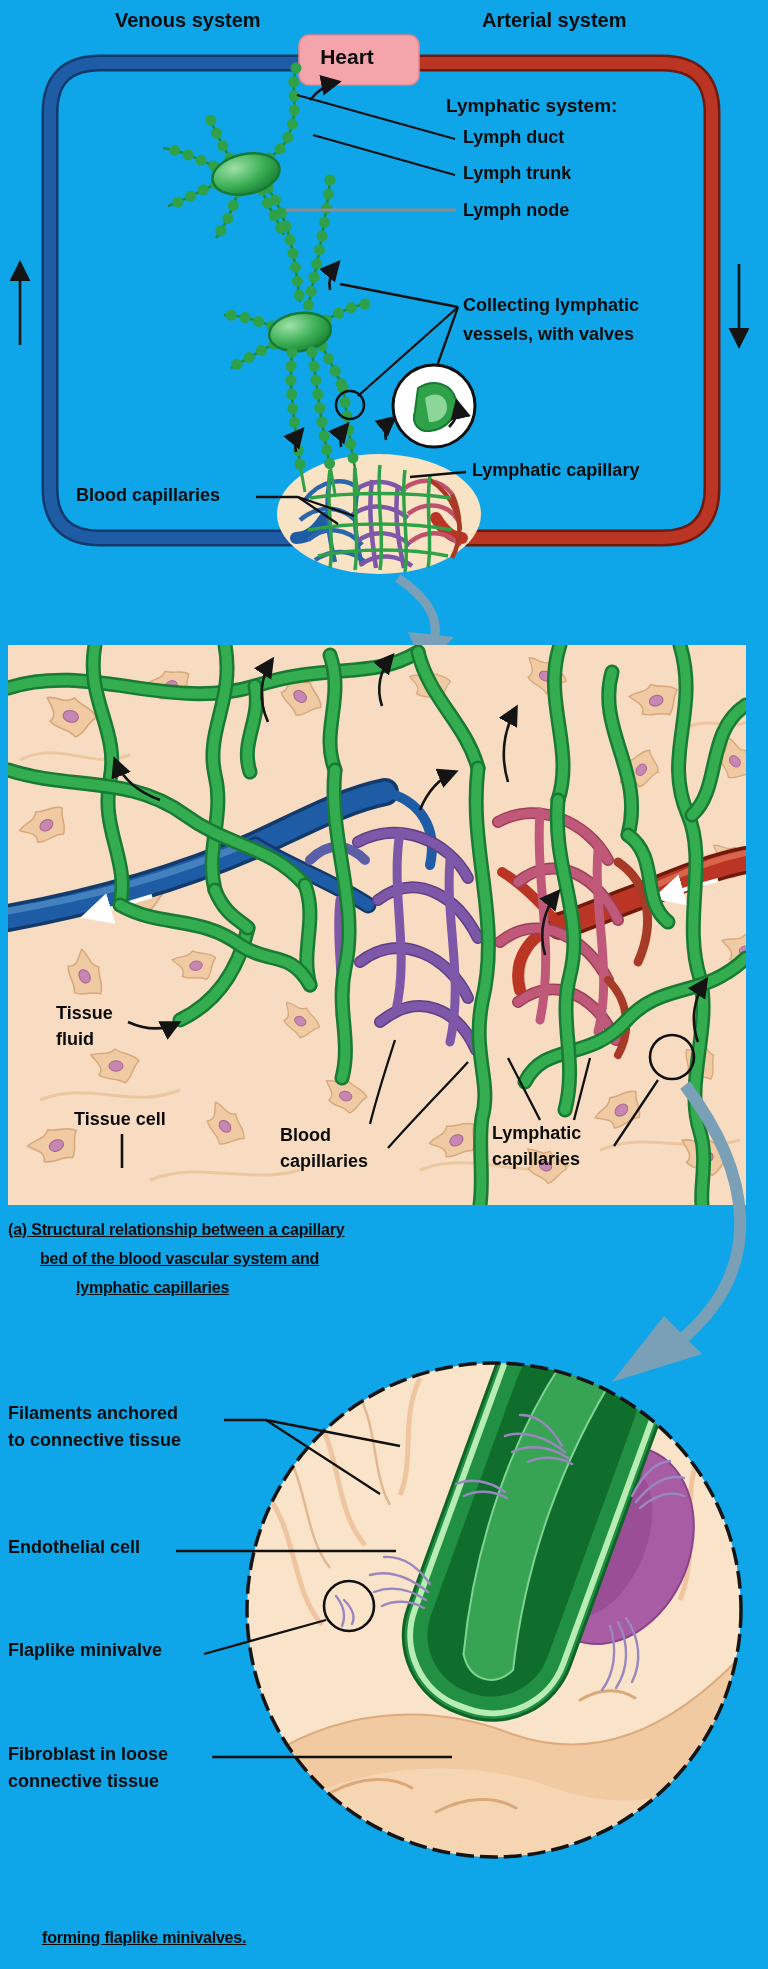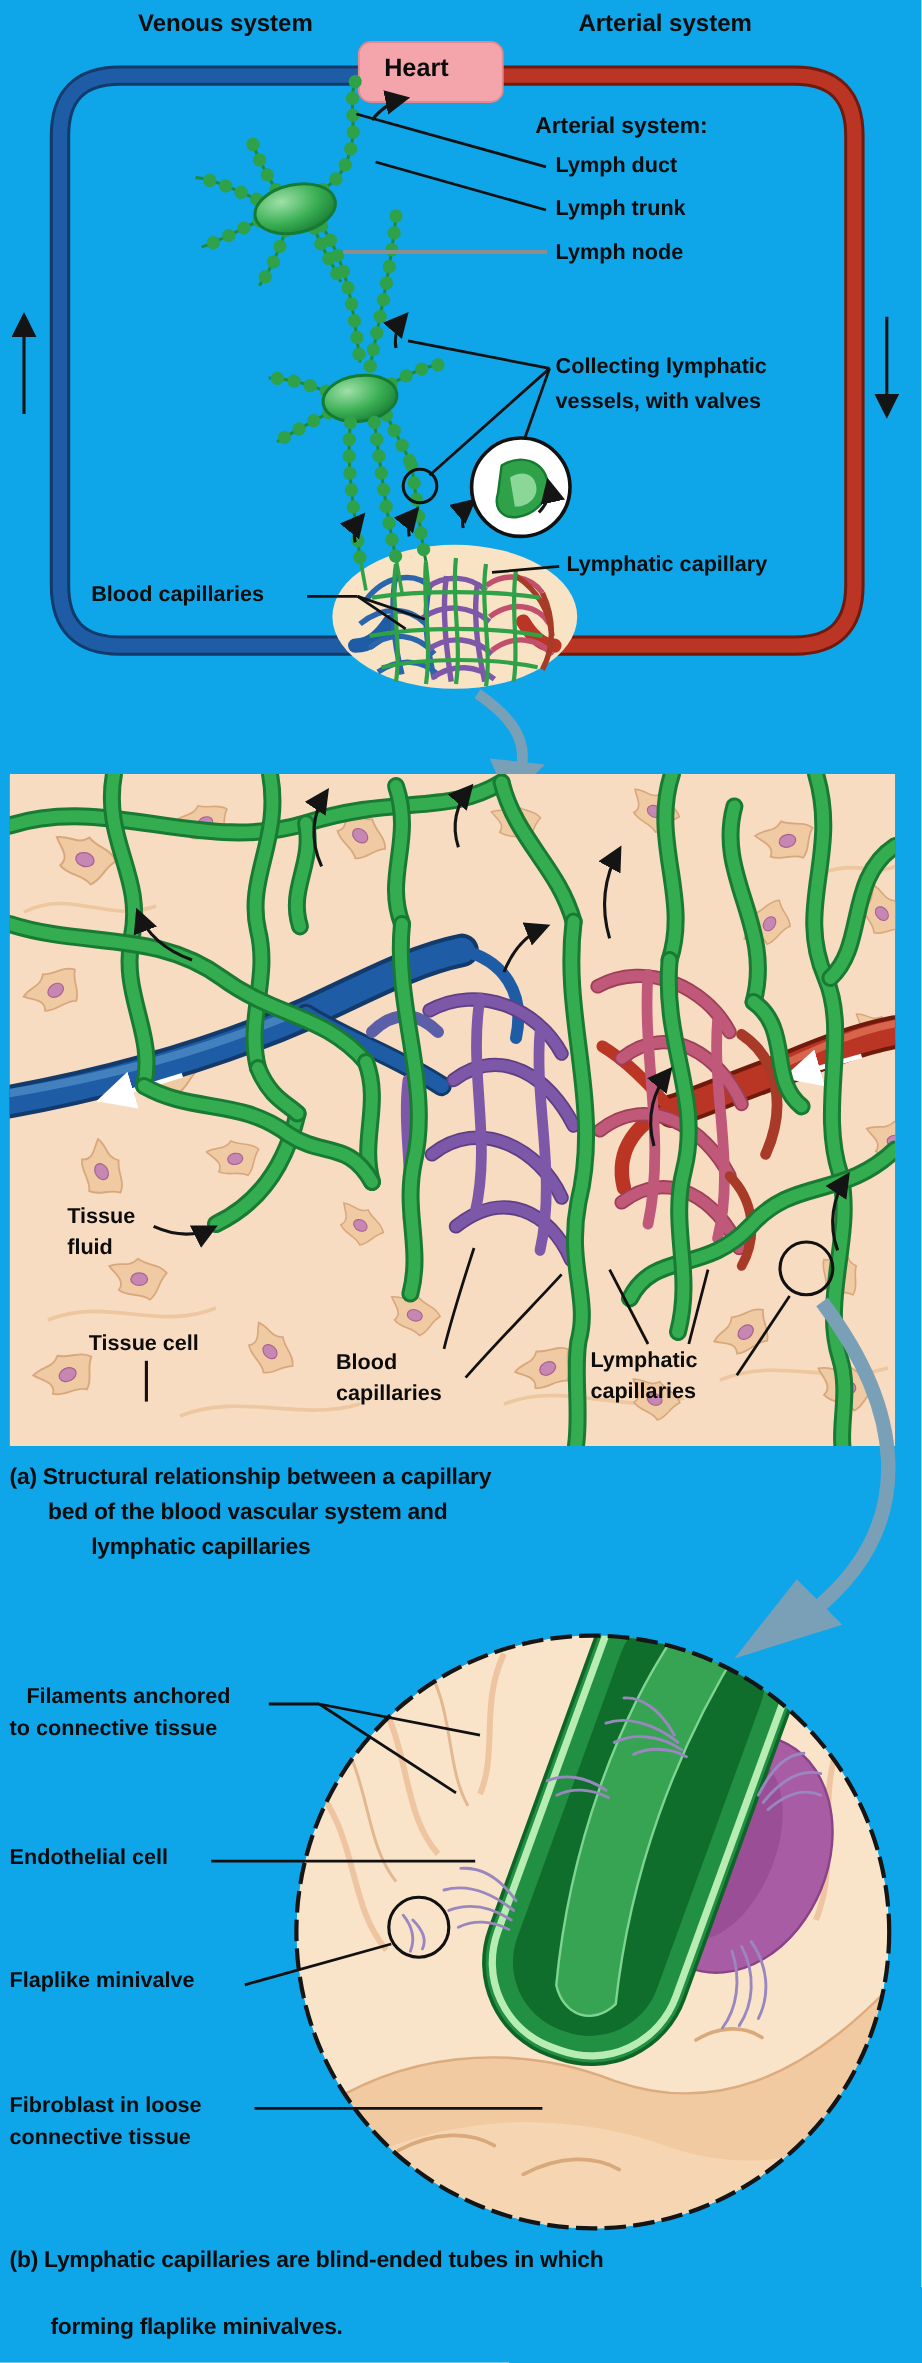--- a/index.html
+++ b/index.html
@@ -2,21 +2,21 @@
 <html><head>
 <meta charset="utf-8">
 <style>
   html,body{margin:0;padding:0;background:#ffffff;}
   #stage{position:relative;width:768px;height:1969px;background:#0ea5e9;overflow:hidden;
          font-family:"Liberation Sans",sans-serif;}
   #art{position:absolute;left:0;top:0;}
   .lbl{position:absolute;font-weight:bold;color:#0c0c0c;font-size:18px;line-height:1.04;white-space:nowrap;}
   .t20{font-size:20px;}
   .t19{font-size:19px;}
-  .cap{font-size:19px;letter-spacing:-0.2px;}
+  .cap{font-size:16px;letter-spacing:-0.2px;text-decoration:underline;}
   .heart-t{width:96px;text-align:center;font-size:21px;}
   
   .go{stroke:#187a33;stroke-width:15;fill:none;stroke-linecap:round;}
   .gi{stroke:#33ad4f;stroke-width:10;fill:none;stroke-linecap:round;}
   .bead{stroke:#2fa148;stroke-width:11;stroke-dasharray:0.1 14;stroke-linecap:round;fill:none;}
   .bcon{stroke:#1d8a3a;stroke-width:2.5;fill:none;}
   .lead{stroke:#111;stroke-width:2.3;fill:none;}
   .karr{stroke:#141414;stroke-width:2.6;fill:none;}
   .warr{stroke:#ffffff;stroke-width:4;fill:none;}
   .pv{stroke:#7e58a8;stroke-width:9;fill:none;stroke-linecap:round;}
@@ -413,44 +413,43 @@
     <path class="lead" d="M 266 1420 L 380 1494"></path>
     <path class="lead" d="M 176 1551 L 396 1551"></path>
     <path class="lead" d="M 204 1654 L 326 1620"></path>
     <path class="lead" d="M 212 1757 L 452 1757"></path>
   </g>
 </svg>
 
 <div class="lbl t20" style="left:115px;top:10px;">Venous system</div>
 <div class="lbl t20" style="left:482px;top:10px;">Arterial system</div>
 <div class="lbl heart-t" style="left:299px;top:46px;">Heart</div>
-<div class="lbl t19" style="left:446px;top:96px;">Arterial system:</div>
+<div class="lbl t19" style="left:446px;top:96px;">Lymphatic system:</div>
 <div class="lbl" style="left:463px;top:128px;">Lymph duct</div>
 <div class="lbl" style="left:463px;top:164px;">Lymph trunk</div>
 <div class="lbl" style="left:463px;top:201px;">Lymph node</div>
 <div class="lbl" style="left:463px;top:296px;">Collecting lymphatic</div>
 <div class="lbl" style="left:463px;top:325px;">vessels, with valves</div>
 <div class="lbl" style="left:472px;top:461px;">Lymphatic capillary</div>
 <div class="lbl" style="left:76px;top:486px;">Blood capillaries</div>
 
 <div class="lbl" style="left:56px;top:1004px;">Tissue</div>
 <div class="lbl" style="left:56px;top:1030px;">fluid</div>
 <div class="lbl" style="left:74px;top:1110px;">Tissue cell</div>
 <div class="lbl" style="left:280px;top:1126px;">Blood</div>
 <div class="lbl" style="left:280px;top:1152px;">capillaries</div>
 <div class="lbl" style="left:492px;top:1124px;">Lymphatic</div>
 <div class="lbl" style="left:492px;top:1150px;">capillaries</div>
 
 <div class="lbl cap" style="left:8px;top:1222px;">(a) Structural relationship between a capillary</div>
 <div class="lbl cap" style="left:40px;top:1251px;">bed of the blood vascular system and</div>
 <div class="lbl cap" style="left:40px;top:1280px;margin-left:36px;">lymphatic capillaries</div>
 
-<div class="lbl" style="left:22px;top:1404px;">Filaments anchored</div>
+<div class="lbl" style="left:8px;top:1404px;">Filaments anchored</div>
 <div class="lbl" style="left:8px;top:1431px;">to connective tissue</div>
 <div class="lbl" style="left:8px;top:1538px;">Endothelial cell</div>
 <div class="lbl" style="left:8px;top:1641px;">Flaplike minivalve</div>
 <div class="lbl" style="left:8px;top:1745px;">Fibroblast in loose</div>
 <div class="lbl" style="left:8px;top:1772px;">connective tissue</div>
 
-<div class="lbl cap" style="left:8px;top:1874px;">(b) Lymphatic capillaries are blind-ended tubes in which</div>
 <div class="lbl cap" style="left:42px;top:1930px;">forming flaplike minivalves.</div>
 
 </div>
 
 </body></html>

